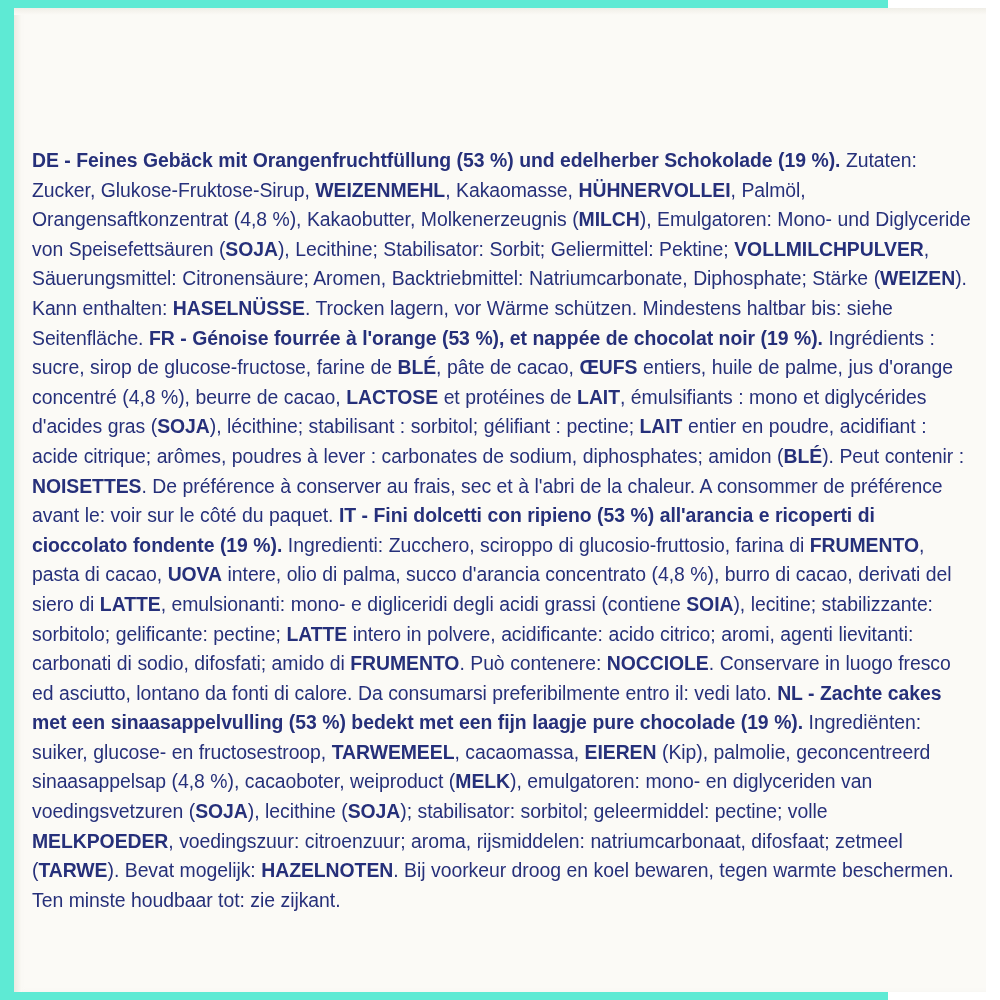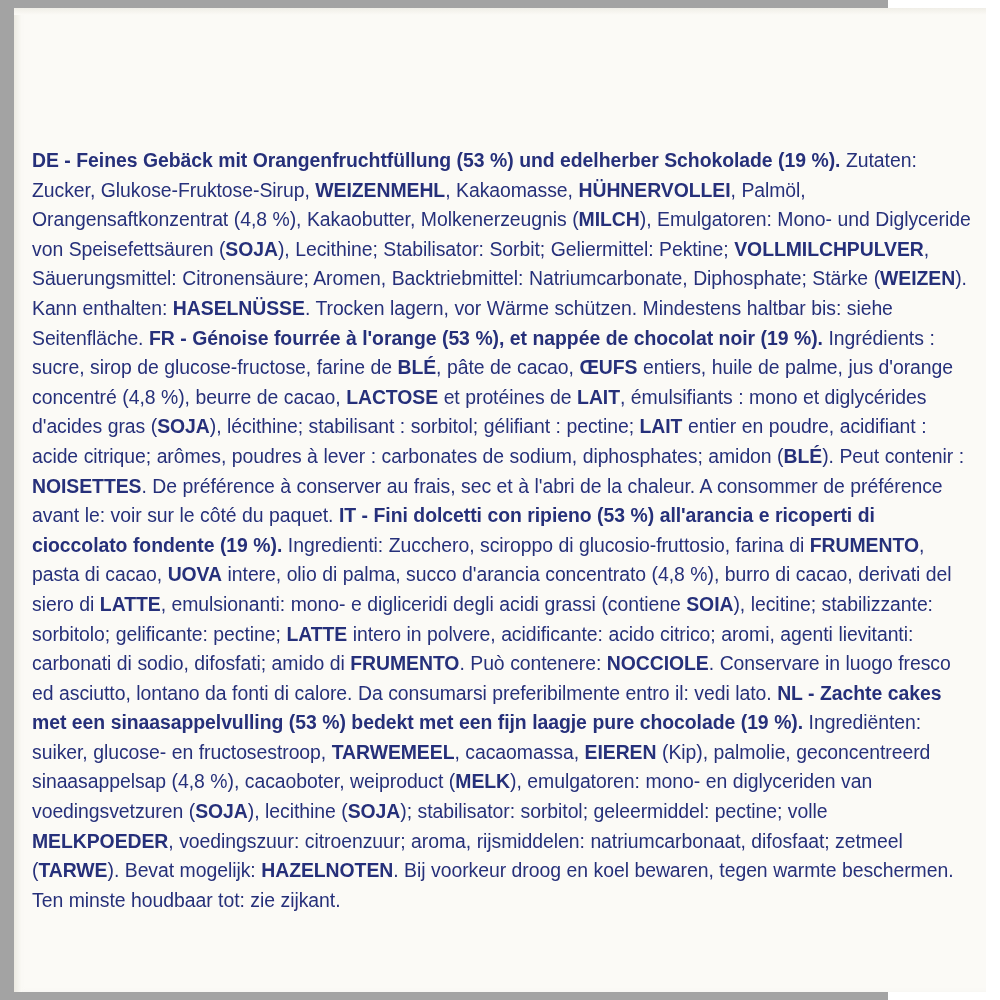--- a/index.html
+++ b/index.html
@@ -10,21 +10,21 @@
     width: 1000px;
     height: 1000px;
     background: #ffffff;
     font-family: "Liberation Sans", sans-serif;
     overflow: hidden;
   }
   .page {
     position: relative;
     width: 888px;
     height: 1000px;
-    background: #a3a3a3;
+    background: #5eead4;
     box-sizing: border-box;
   }
   
   .panel {
     position: absolute;
     left: 14px;
     top: 8px;
     width: 972px;
     height: 984px;
     background: #fbfaf6;

